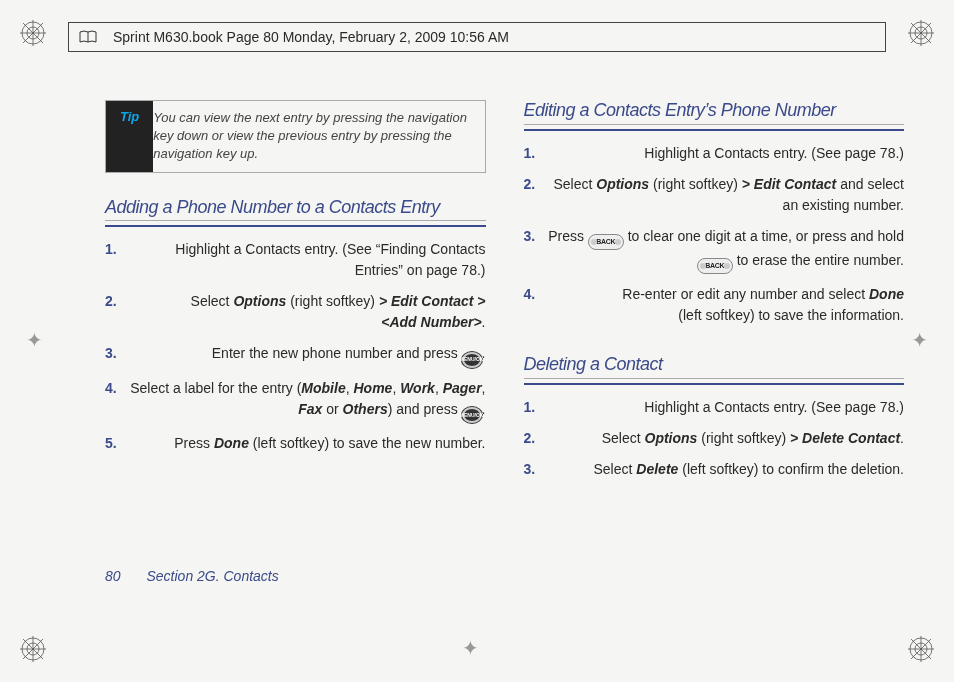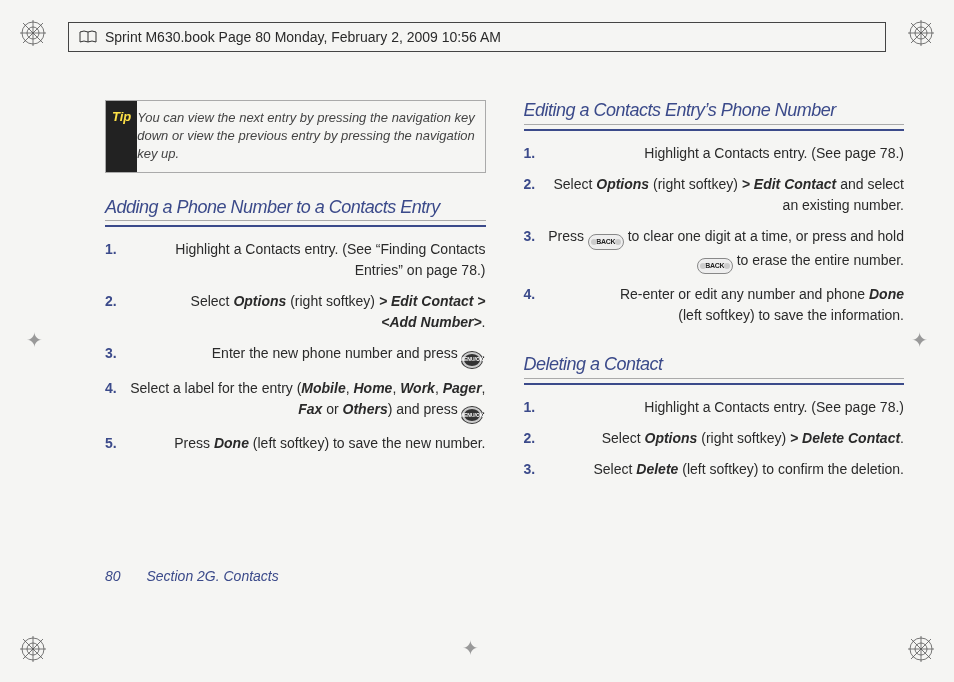--- a/index.html
+++ b/index.html
@@ -21,21 +21,21 @@
   .crop-bl { bottom: 20px; left: 20px; }
   .crop-br { bottom: 20px; right: 20px; }
   .quad { position: absolute; font-size: 20px; color: #999; line-height: 1; }
   .header-bar {
     position: absolute;
     top: 22px; left: 68px; right: 68px;
     border: 1px solid #444;
     padding: 6px 10px;
     font-size: 14px;
     background: #f5f5f3;
-    display: flex; align-items: center; gap: 8px;
+    display: flex; align-items: center; gap: 16px;
   }
   .header-bar .book-icon {
     width: 18px; height: 14px;
     display: inline-block;
     position: relative;
   }
   .book-icon svg { display:block; }
   .page-content {
     position: absolute;
     top: 100px; left: 105px; right: 50px; bottom: 60px;
@@ -43,22 +43,22 @@
     gap: 38px;
   }
   .col { flex: 1; }
   .tip-box {
     border: 1px solid #aaa;
     display: flex;
     margin-bottom: 24px;
     font-size: 13px;
   }
   .tip-label {
-    background: #222; color: #fde047;
-    padding: 8px 6px;
+    background: #222; color: #0ea5e9;
+    padding: 8px 14px;
     font-style: italic;
     font-weight: bold;
     display: flex; align-items: flex-start;
   }
   .tip-body {
     padding: 8px 0;
     font-style: italic;
     line-height: 1.4;
     color: #444;
   }
@@ -248,21 +248,21 @@
 
     <ol class="steps">
       <li><span>Highlight a Contacts entry. (See page 78.)</span></li>
       <li>
         <span>Select </span><span class="b-it">Options</span><span> (right softkey) </span><span class="b-it">&gt; </span><span class="b-it">Edit Contact</span><span> and select an existing number.</span>
       </li>
       <li>
         <span>Press </span><span class="key-pill">BACK</span><span> to clear one digit at a time, or press and hold </span><span class="key-pill">BACK</span><span> to erase the entire number.</span>
       </li>
       <li>
-        <span>Re-enter or edit any number and phone </span><span class="b-it">Done</span><br><span> (left softkey) to save the information.</span>
+        <span>Re-enter or edit any number and select </span><span class="b-it">Done</span><br><span> (left softkey) to save the information.</span>
       </li>
     </ol>
 
     <h2 class="section-heading" style="margin-top:28px">Deleting a Contact</h2>
     <div class="thin-top"></div>
     <div class="rule-under"></div>
 
     <ol class="steps">
       <li><span>Highlight a Contacts entry. (See page 78.)</span></li>
       <li>

